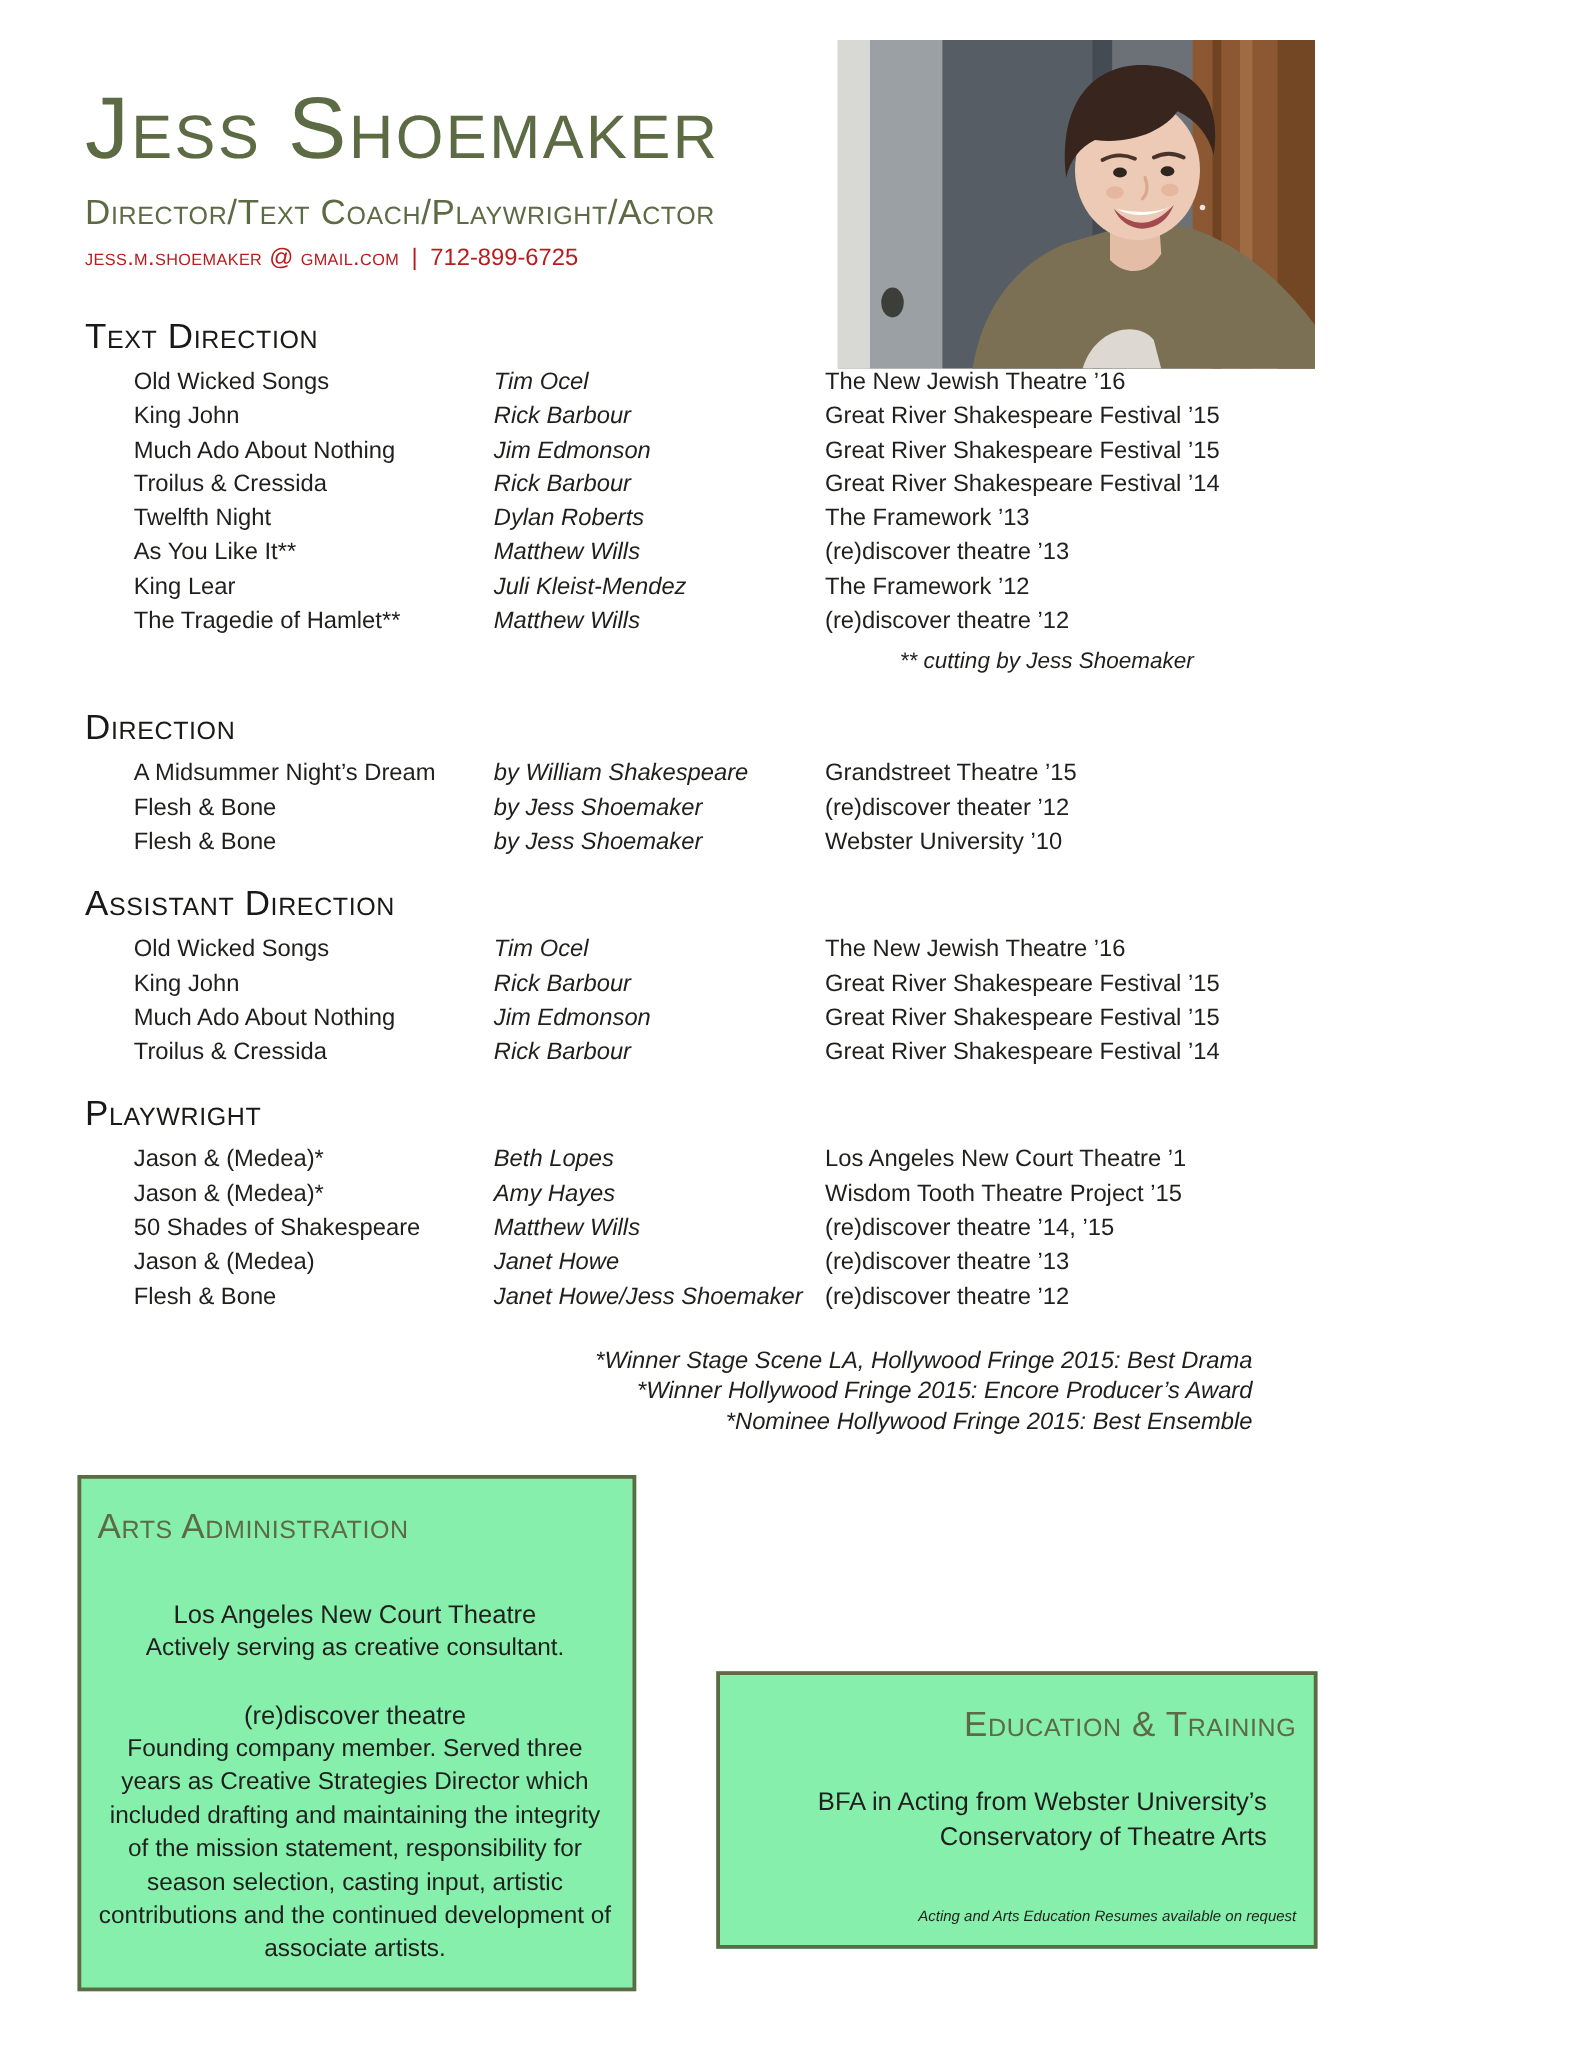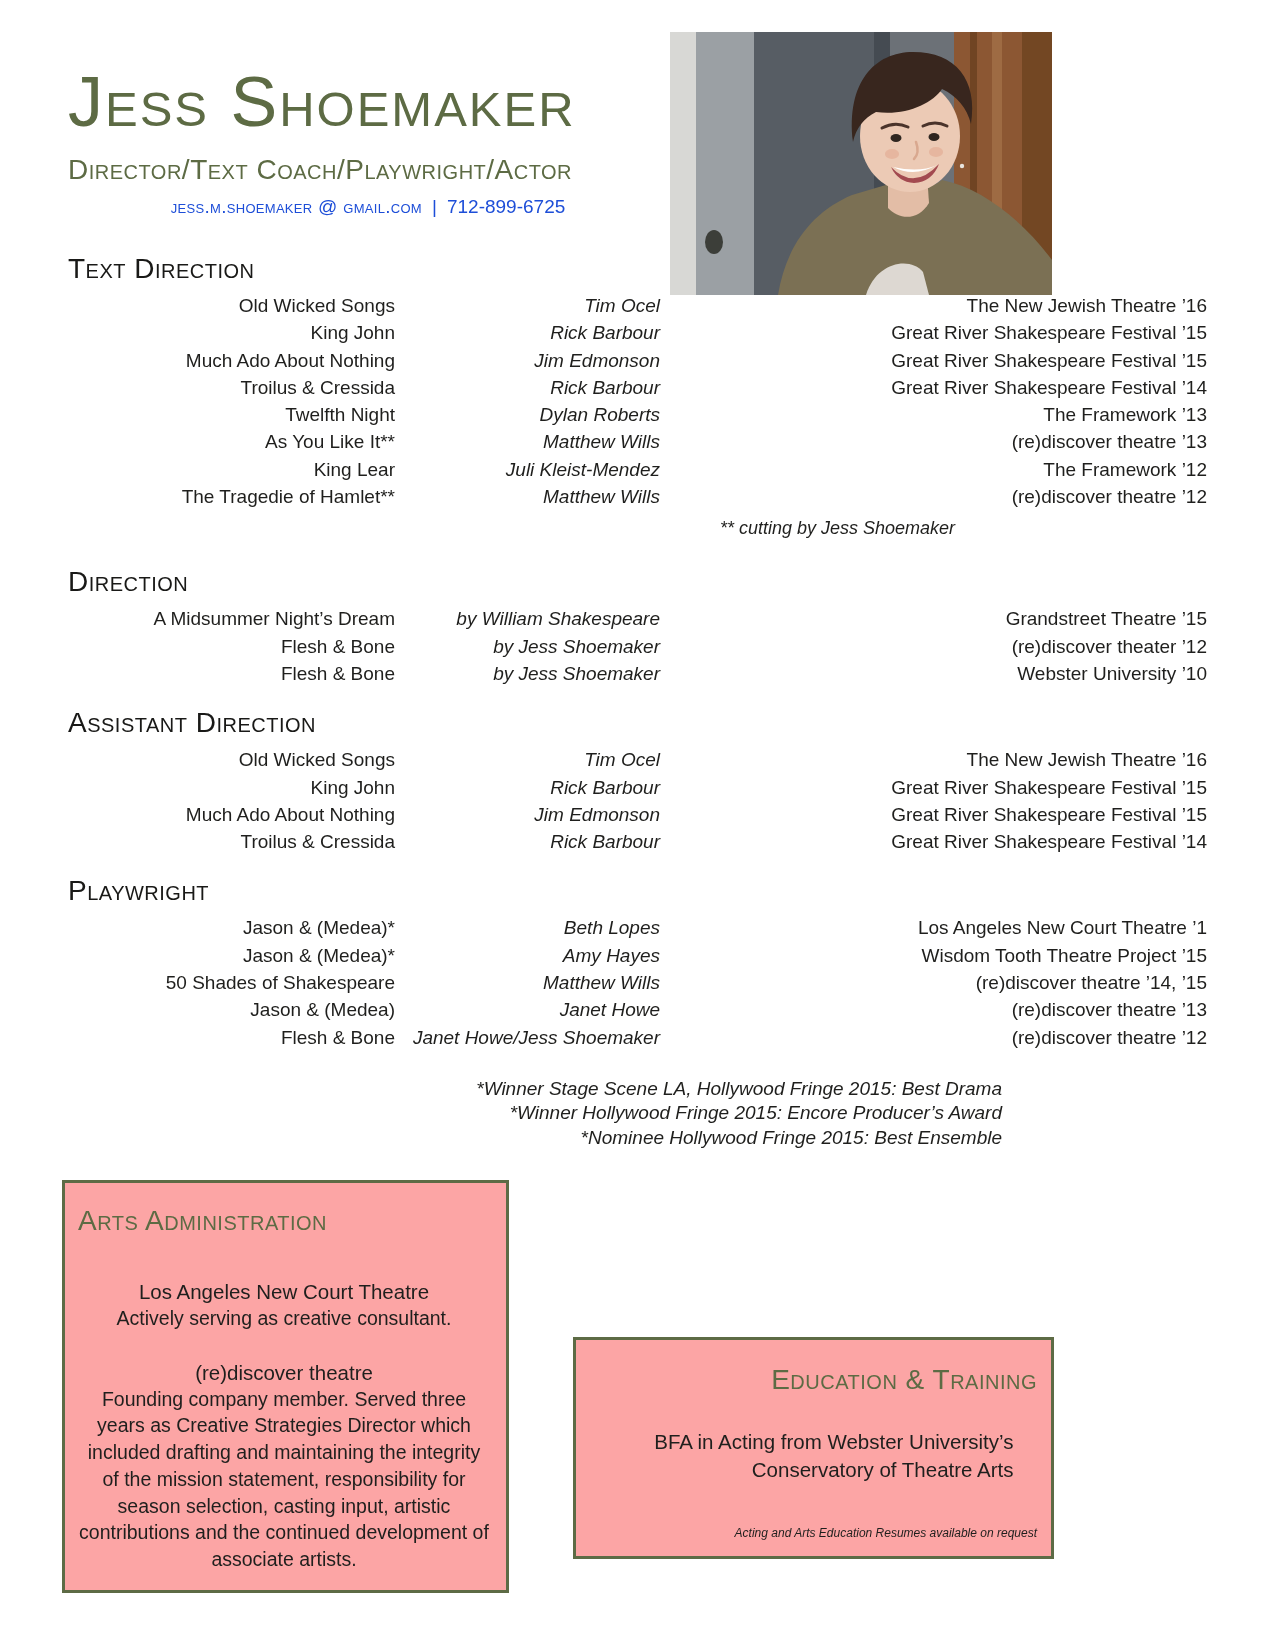--- a/index.html
+++ b/index.html
@@ -28,56 +28,55 @@
     margin-top: 16px;
     font-size: 28px; line-height: 32px;
     font-variant: small-caps;
     color: #5d6b44;
     letter-spacing: 0.5px;
     white-space: nowrap;
   }
   .contact {
     margin-top: 9px;
     font-size: 19px; line-height: 24px;
-    color: #1d4ed8;
+    color: #b91c1c;
     white-space: nowrap;
-    text-align: center;
   }
   .contact .email { font-variant: small-caps; letter-spacing: 0.3px; }
   .contact .sep { padding: 0 10px; }
 
   
   .photo { position: absolute; left: 670px; top: 32px; width: 382px; height: 263px; overflow: hidden; }
 
   
   .main { position: absolute; left: 68px; top: 253px; width: 1139px; }
   .section-heading {
     font-size: 28px; line-height: 32px;
     font-variant: small-caps;
     letter-spacing: 0.5px;
     color: #191917;
     font-weight: 400;
   }
   .rows { margin: 7px 0 0 39px; }
-  .row { display: grid; grid-template-columns: 288px 265px auto; font-size: 19px; line-height: 27.3px; text-align: right; }
+  .row { display: grid; grid-template-columns: 288px 265px auto; font-size: 19px; line-height: 27.3px; }
   .row .director { font-style: italic; }
   .footnote {
     margin-top: 5px; padding-right: 252px;
     text-align: right; font-style: italic;
     font-size: 18px; line-height: 27px;
   }
   .section { margin-top: 20px; }
   .section.first { margin-top: 0; }
   .section.tight { margin-top: 24px; }
 
   .awards { margin-top: 26px; padding-right: 205px; text-align: right; }
   .award-line { font-size: 19px; line-height: 24.3px; font-style: italic; }
 
   
-  .box { position: absolute; border: 3px solid #5d6b45; background: #fca5a5; }
+  .box { position: absolute; border: 3px solid #5d6b45; background: #86efac; }
   .box-heading {
     font-size: 28px; line-height: 32px;
     font-variant: small-caps;
     letter-spacing: 0.5px;
     color: #5d6b44;
     font-weight: 400;
   }
   .arts-box { left: 62px; top: 1180px; width: 447px; height: 413px; padding: 22px 16px 0 13px; }
   .arts-entries { margin-top: 41px; text-align: center; }
   .arts-entry + .arts-entry { margin-top: 27px; }

